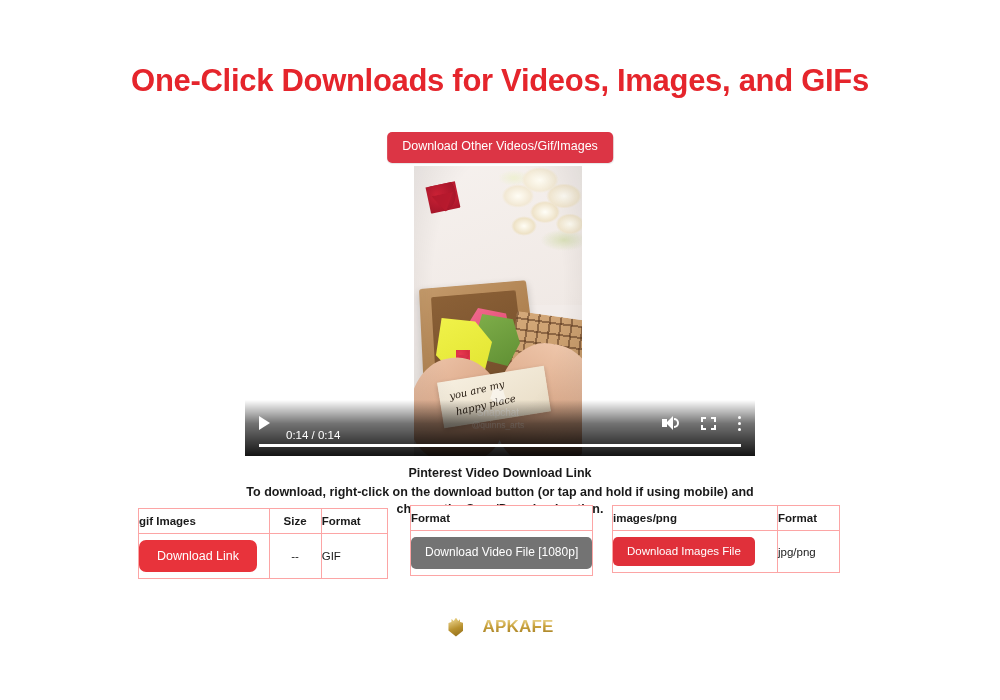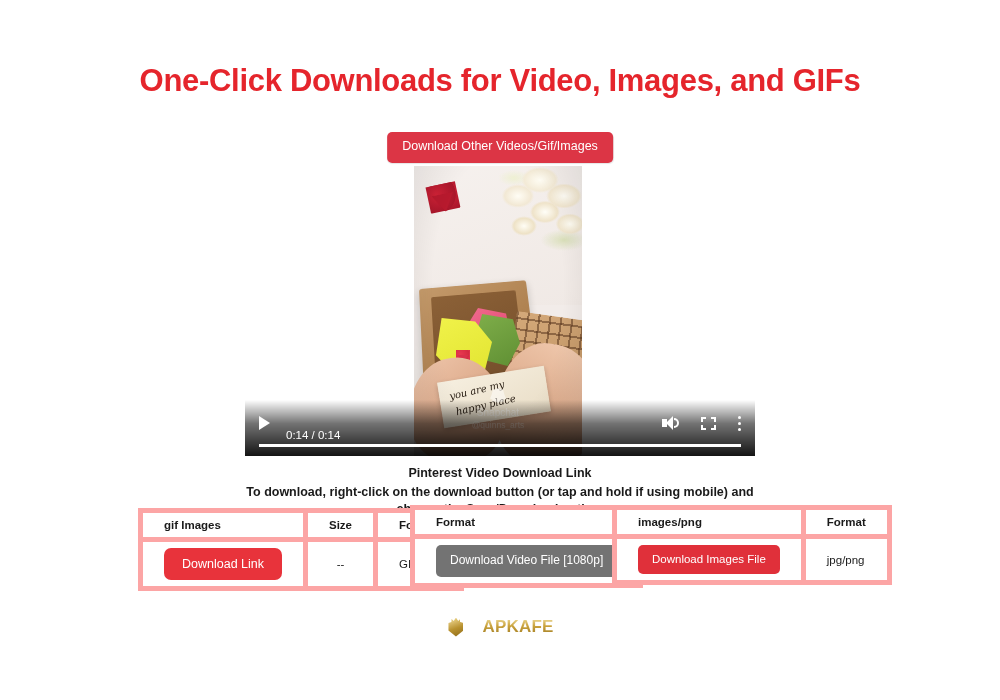--- a/index.html
+++ b/index.html
@@ -224,22 +224,22 @@
   
   .tbl {
     position:absolute;
     border:1px solid #dedede;
     background:#fff;
     border-collapse:collapse;
     font-size:11.5px;
     color:#1a1a1a;
   }
   .tbl td, .tbl th {
-    border:5px solid #fca5a5;
-    padding:6px 21px;
+    border:1px solid #fca5a5;
+    padding:6px 0;
     text-align:left;
     vertical-align:middle;
     font-size:11.5px;
   }
   .tbl th { font-weight:bold; background:#fff; }
   .tbl .ctr { text-align:center; }
 
   #tbl-gif { left:138px; top:508px; width:250px; }
   #tbl-gif th:nth-child(1){ width:130px; }
   #tbl-gif th:nth-child(2){ width:52px; text-align:center; }
@@ -289,21 +289,21 @@
     color: #b8932f;
     -webkit-text-fill-color: transparent;
     font-family:"Liberation Sans", sans-serif;
   }
 </style>
 </head>
 <body>
 
 <div class="page">
 
-  <div class="headline">One-Click Downloads for Video, Images, and GIFs</div>
+  <div class="headline">One-Click Downloads for Videos, Images, and GIFs</div>
 
   <button class="top-cta">Download Other Videos/Gif/Images</button>
 
   <div class="player">
     <div class="video-stage">
       <div class="scene">
         <div class="bg-top"></div>
         <div class="heart"></div>
         <div class="box">
             <div class="box-inner"></div>

